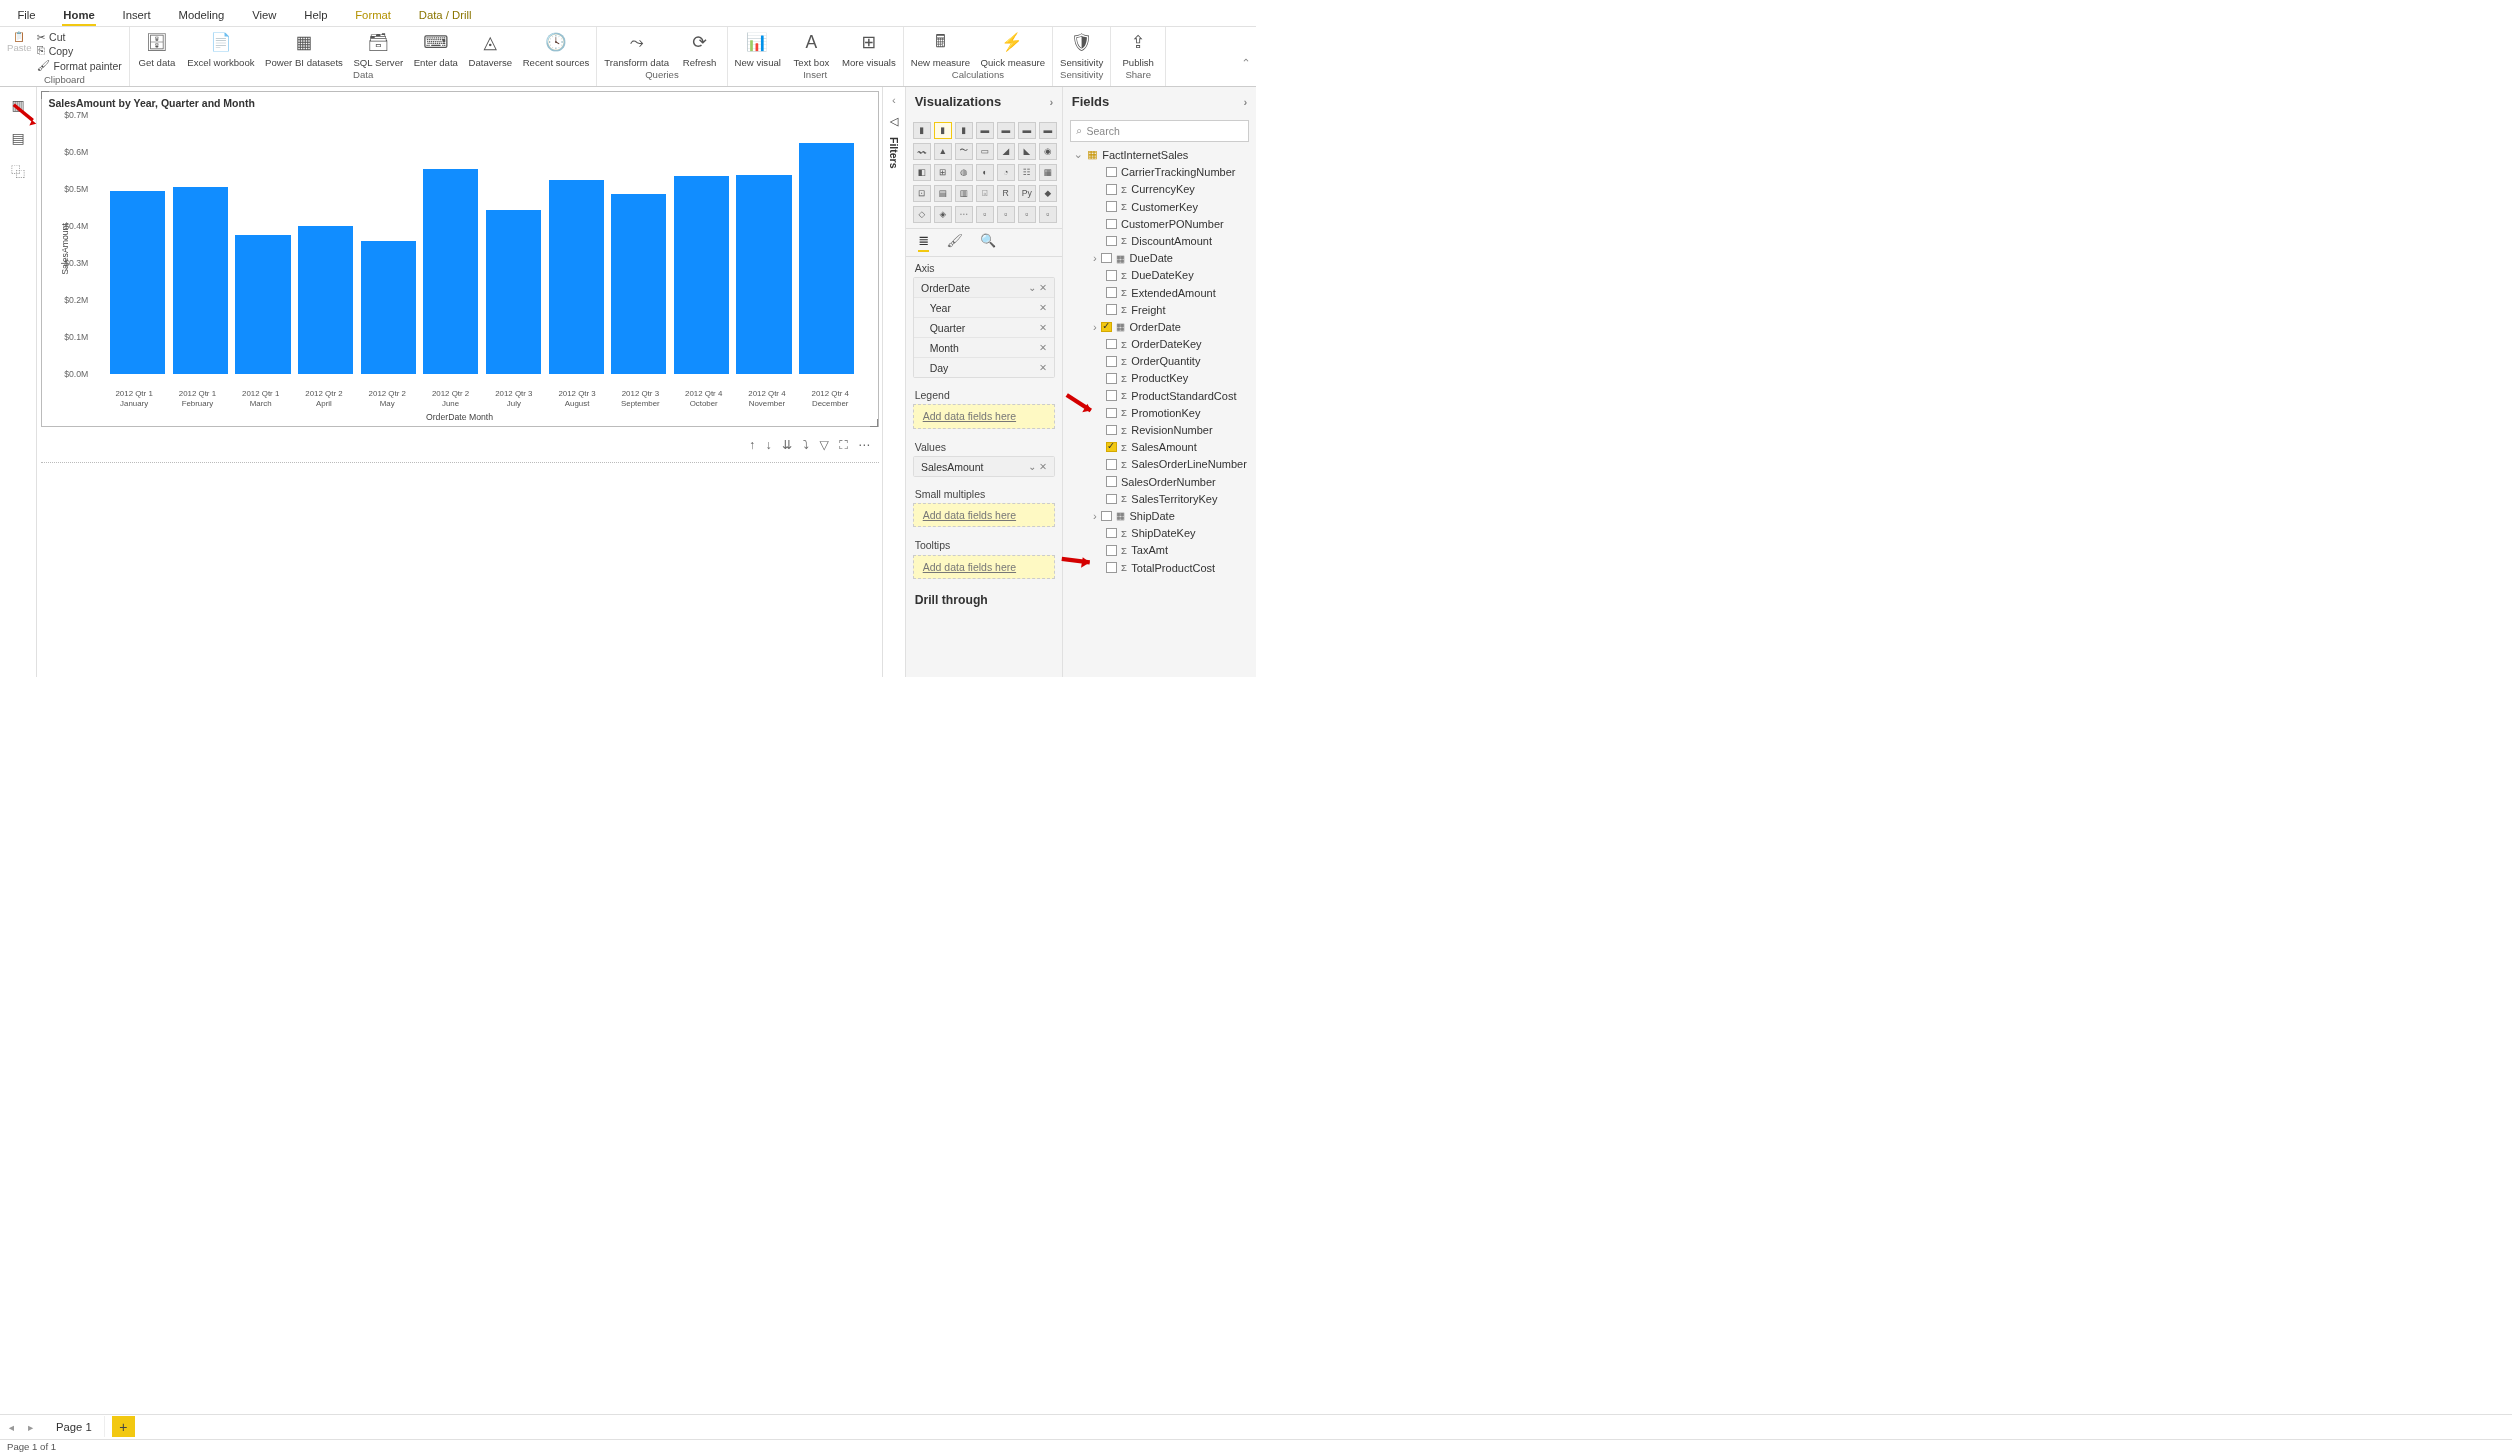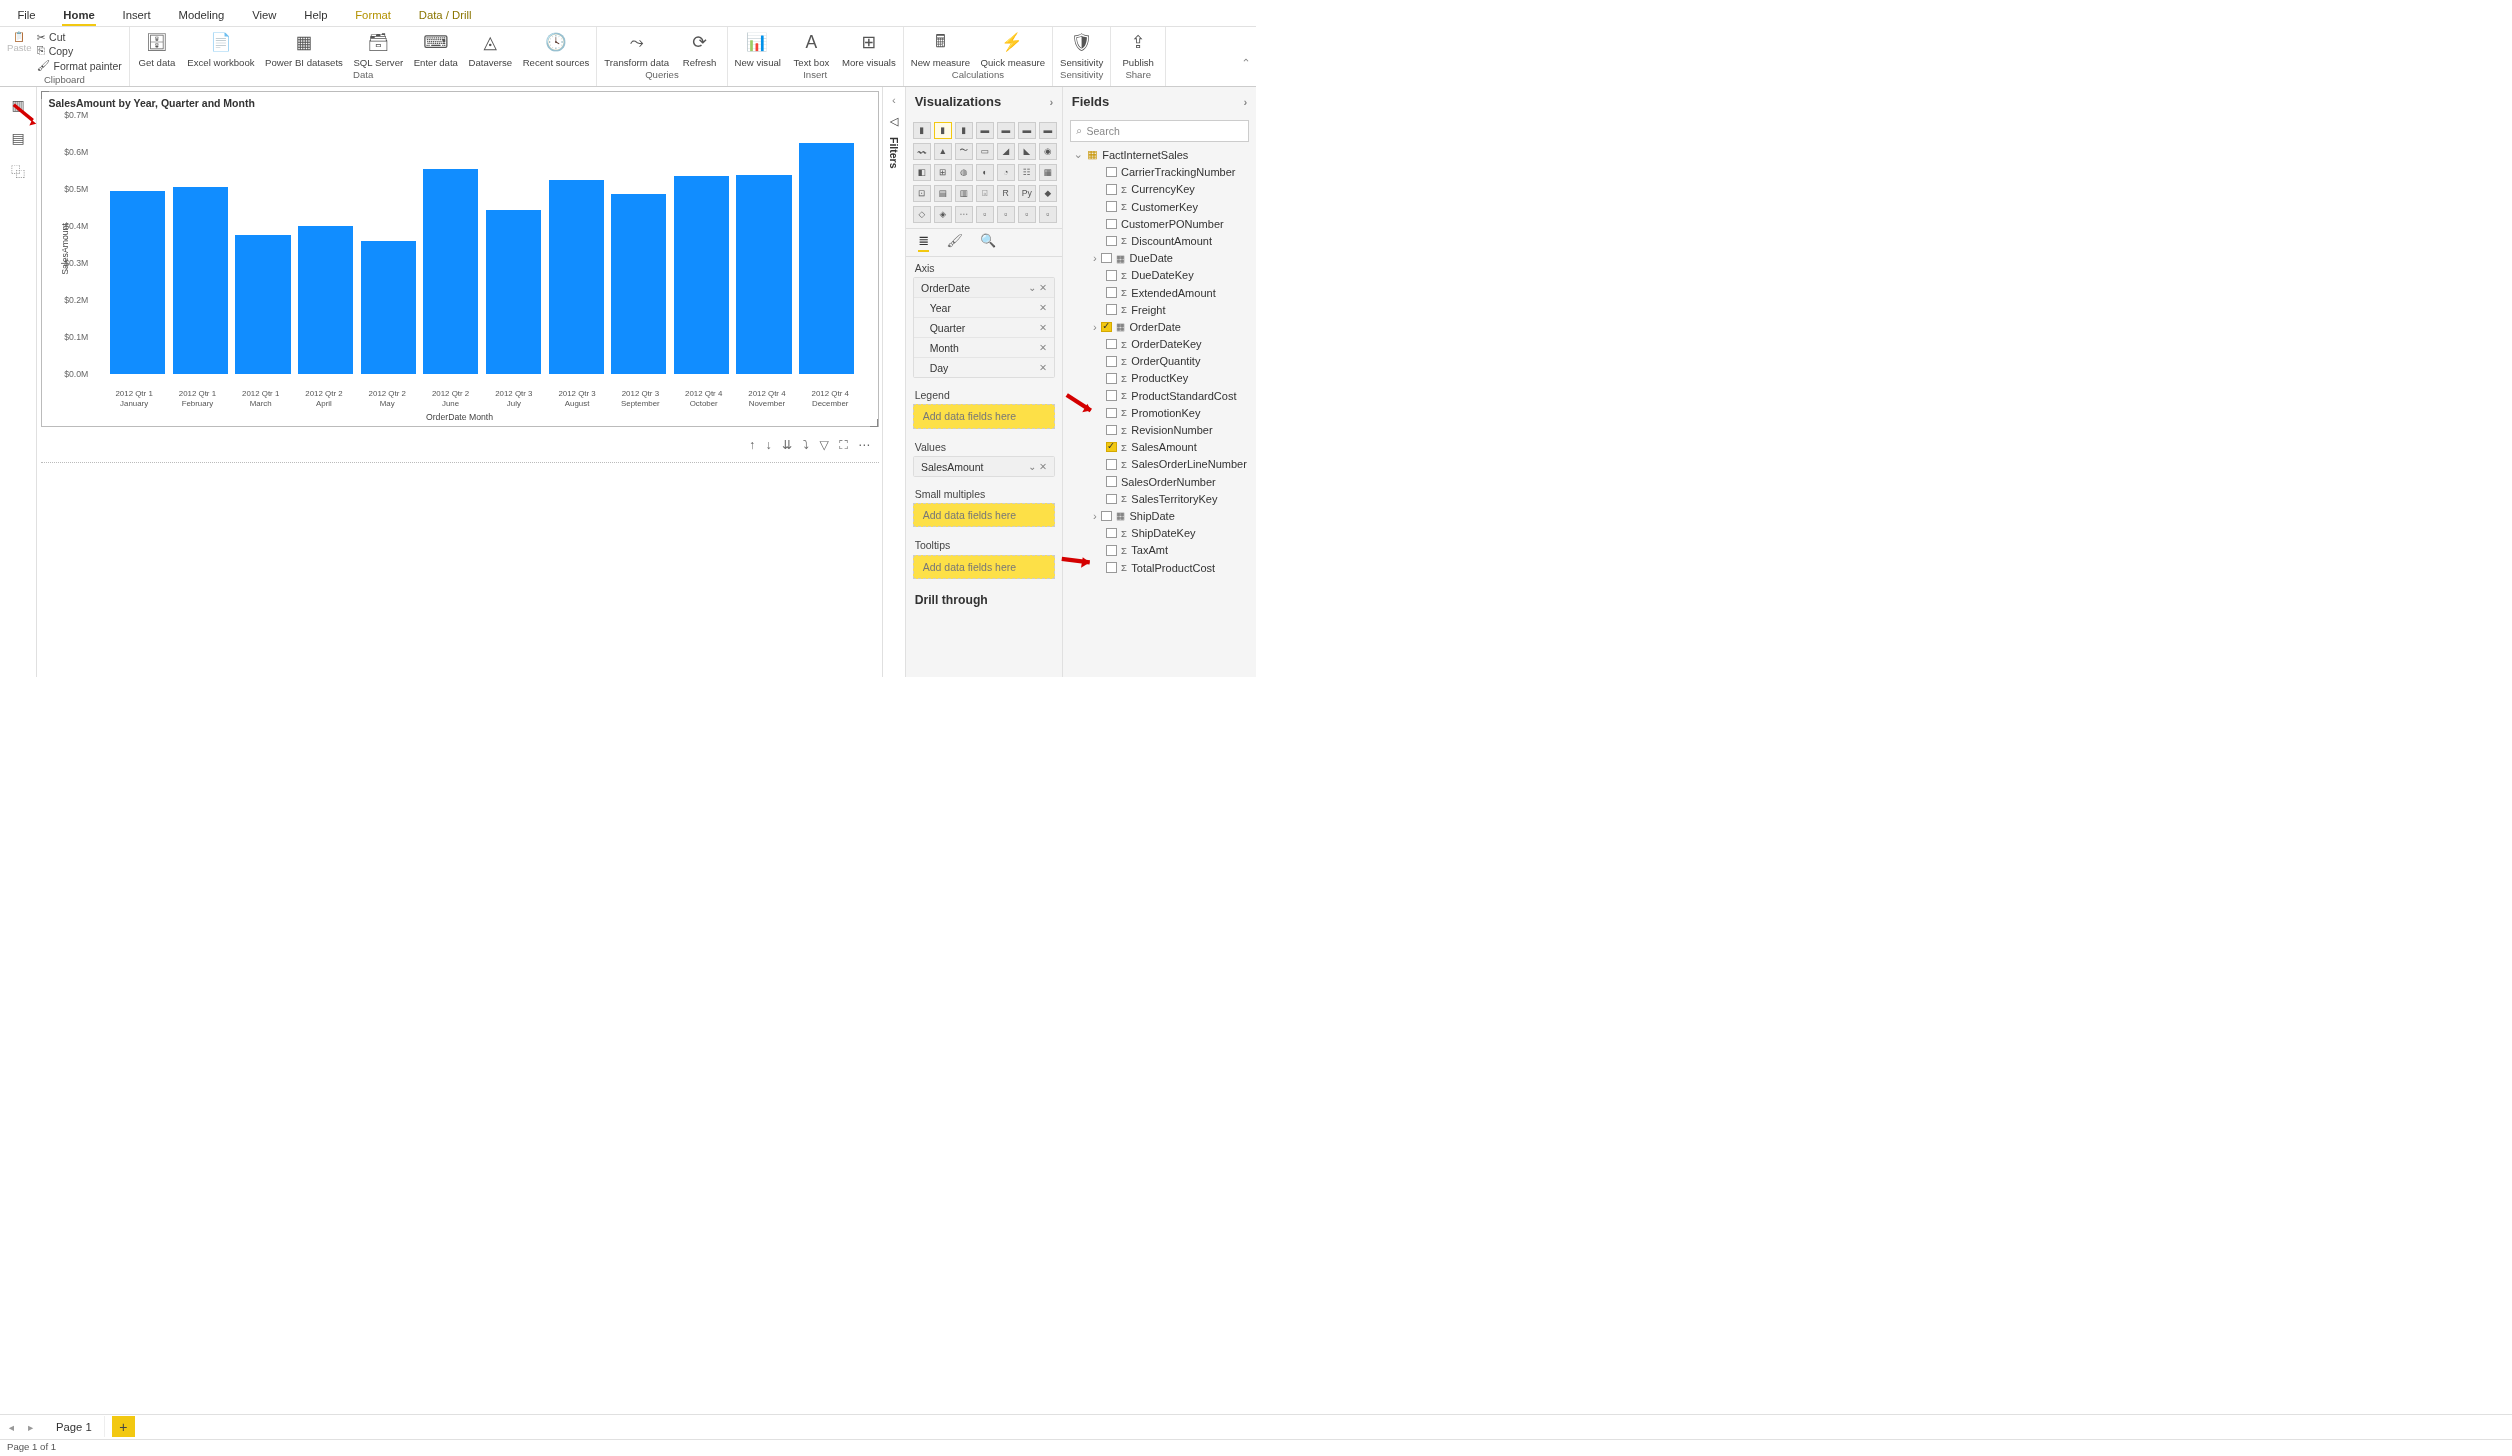--- a/index.html
+++ b/index.html
@@ -53,21 +53,21 @@
 .visgrid .v.sel { border:0.9px solid #f2c811; background:#fffbe6; }
 .tabs3 { display:flex; gap:17.5px; padding:3.5px 12.2px; border-bottom:0.9px solid #ddd; border-top:0.9px solid #ddd;}
 .tabs3 span { font-size:13px; color:#666; padding-bottom:2.6px; cursor:default;}
 .tabs3 .on { border-bottom:2.6px solid #f2c811; color:#333; }
 .wellhdr { font-size:10.5px; padding:5.2px 8.7px 1.7px 8.7px; color:#444; }
 .well { margin:1.7px 7px 5.2px 7px; background:#eee; border:0.9px solid #ddd; border-radius:1.7px; }
 .wrow { display:flex; justify-content:space-between; align-items:center; padding:3.5px 7px; font-size:10.5px; background:#f0f0f0; border-top:0.9px solid #e5e5e5;}
 .wrow:first-child{border-top:none;}
 .wrow .x { color:#888; font-size:9.6px; cursor:default;}
 .wrow.sub { padding-left:15.7px; background:#f3f3f3;}
-.placeholder { padding:5.2px 8.7px; font-size:10.5px; color:#777; border:0.9px dashed #ccc; margin:1.7px 7px 7px 7px; background:#fde047;}
+.placeholder { padding:5.2px 8.7px; font-size:10.5px; color:#777; border:0.9px dashed #ccc; margin:1.7px 7px 7px 7px; background:#fef9c3;text-decoration:underline;}
 .fieldspanel { width:194px; border-left:0.9px solid #e0e0e0; background:#f5f5f5; display:flex; flex-direction:column; }
 .search { margin:3.5px 7px; border:0.9px solid #ccc; background:#fff; padding:3.5px 5.2px; display:flex; align-items:center; gap:4.4px; font-size:10.5px; color:#888;}
 .tree { overflow-y:auto; flex:1; font-size:11px; }
 .tn { display:flex; align-items:center; gap:4.4px; padding:2.6px 7px 2.6px 10.5px; cursor:default;}
 .tn.table { font-weight:400; }
 .tn .cb { width:10.5px; height:10.5px; border:0.9px solid #999; background:#fff; flex-shrink:0;}
 .tn .cb.on { background:#f2c811; border-color:#d4a800; position:relative;}
 .tn .cb.on::after{content:"✓"; position:absolute; top:-2.6px; left:0; font-size:9.6px; color:#333;}
 .tn .sig { color:#666; font-size:9.6px;}
 .tn .cal { color:#666; font-size:9.6px;}

